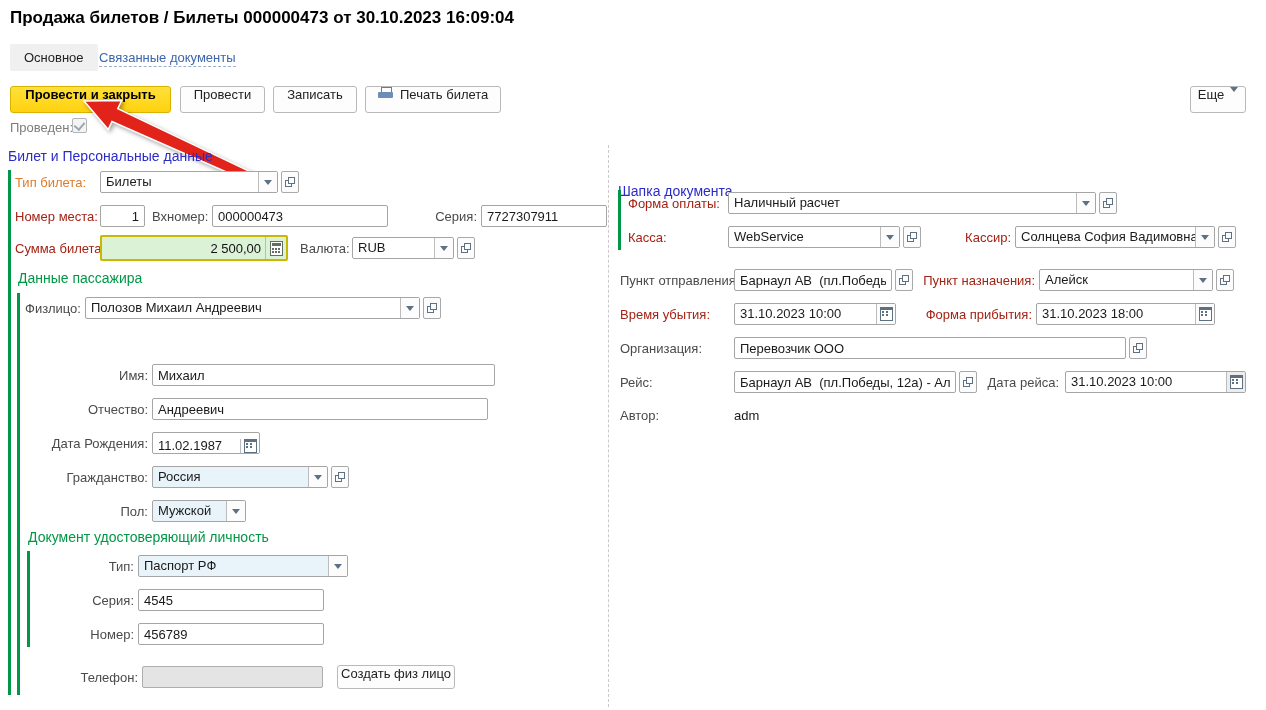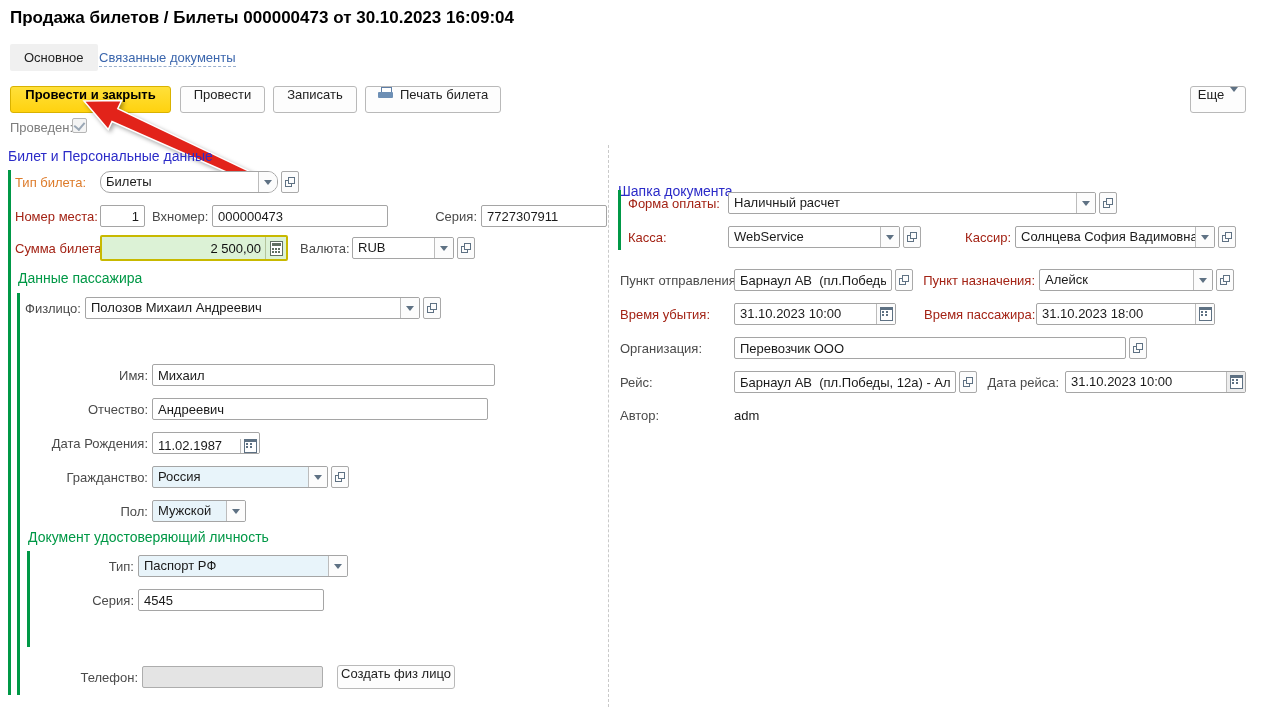--- a/index.html
+++ b/index.html
@@ -106,21 +106,21 @@
 
   <svg class="arrow-annot" style="left:80px;top:97px;" width="180" height="92" viewBox="0 0 180 92">
     <polygon points="4,4 41.6,3.6 37.8,11.7 172.1,75.5 167.9,84.5 32.0,24.5 28.2,32.6" fill="#e2231a" stroke="#ffffff" stroke-width="1.5"></polygon>
   </svg>
 
   <div class="sec blue" style="left:8px;top:148px;">Билет и Персональные данные</div>
   <div class="gbar" style="left:8px;top:170px;height:525px;"></div>
 
   <div class="row" style="left:15px;top:171px;">
     <span class="lbl orange" style="width:85px;">Тип билета:</span>
-    <div class="combo" style="width:178px;border-radius:10px;">
+    <div class="combo" style="width:178px;">
       <span class="txt">Билеты</span>
       <span class="arr">
           <span class="tri"></span>
         </span>
     </div>
     <span class="openbtn">
         <span class="ic-open"></span>
       </span>
   </div>
 
@@ -224,20 +224,24 @@
           <span class="tri"></span>
         </span>
     </div>
   </div>
 
   <div class="row" style="left:15px;top:589px;">
     <span class="lbl gray tr" style="width:119px;">Серия:</span>
     <input class="inp" style="width: 186px; margin-left: 4px;" value="4545">
   </div>
 
+  <div class="row" style="left:15px;top:623px;">
+    <span class="lbl gray tr" style="width:119px;">Номер:</span>
+    <input class="inp" style="width: 186px; margin-left: 4px;" value="456789">
+  </div>
 
   <div class="row" style="left:15px;top:666px;">
     <span class="lbl gray tr" style="width:123px;">Телефон:</span>
     <input class="inp disabled" style="width: 181px; margin-left: 4px;" value="">
     <div class="btn small" style="margin-left:14px;width:118px;">
       <span>Создать физ лицо</span>
     </div>
   </div>
 
   <div class="vsep" style="left:608px;top:145px;height:562px;"></div>
@@ -300,21 +304,21 @@
   </div>
 
   <div class="row" style="left:620px;top:303px;">
     <span class="lbl red" style="width:110px;">Время убытия:</span>
     <div class="combo" style="width:162px;margin-left:4px;">
       <span class="txt">31.10.2023 10:00</span>
       <span class="cal">
           <span class="ic-cal"></span>
         </span>
     </div>
-    <span class="lbl red tr" style="margin-left:28px;width:108px;">Время пассажира:</span>
+    <span class="lbl red tr" style="margin-left:28px;width:108px;">Форма прибытия:</span>
     <div class="combo" style="width:179px;margin-left:4px;">
       <span class="txt">31.10.2023 18:00</span>
       <span class="cal">
           <span class="ic-cal"></span>
         </span>
     </div>
   </div>
 
   <div class="row" style="left:620px;top:337px;">
     <span class="lbl gray" style="width:110px;">Организация:</span>

